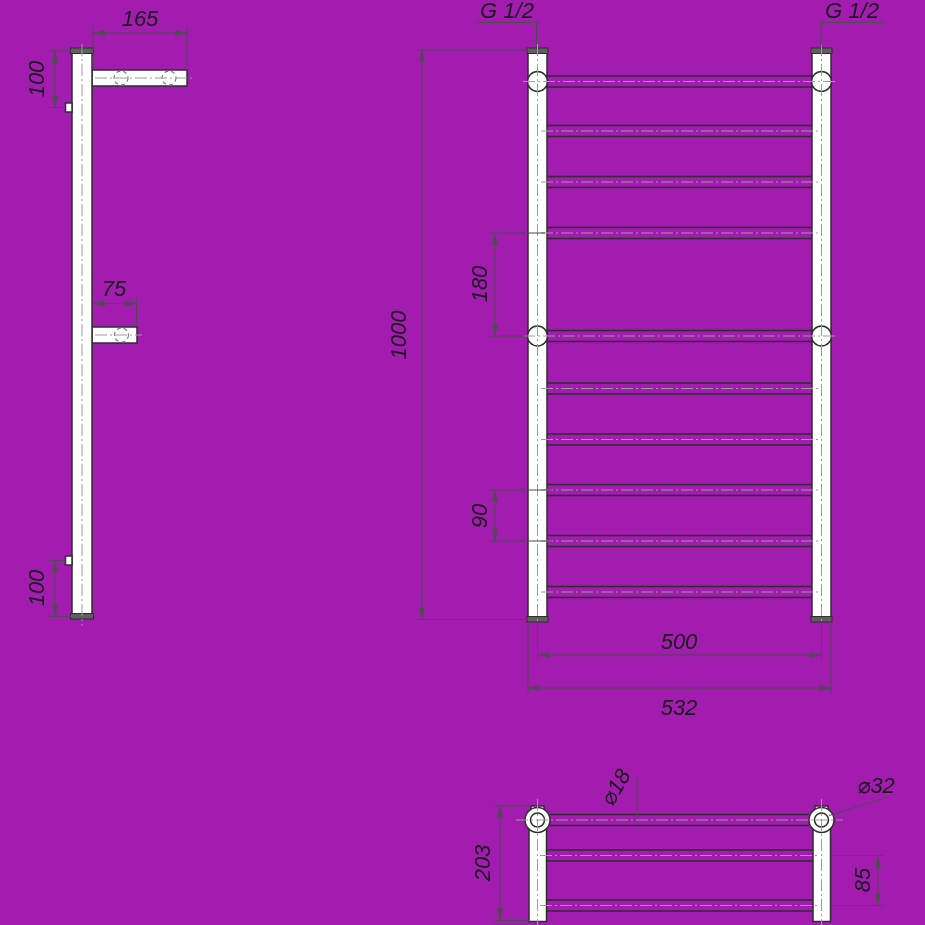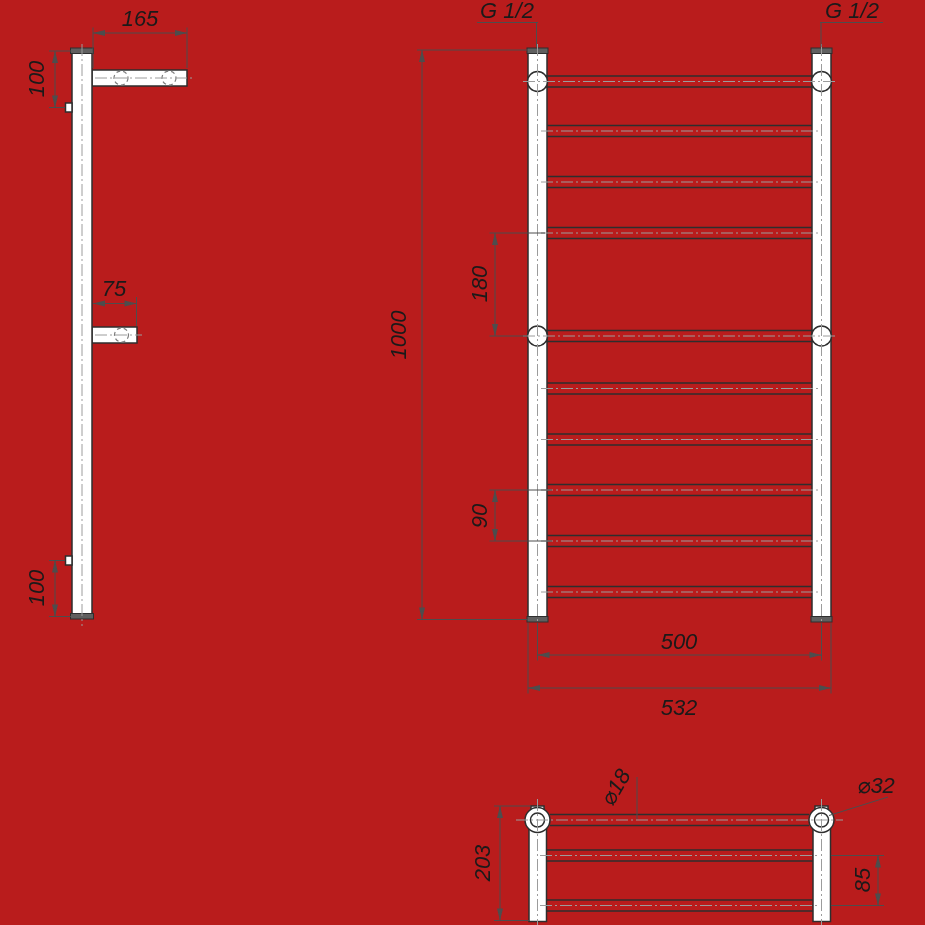--- a/index.html
+++ b/index.html
@@ -1,16 +1,16 @@
 <!DOCTYPE html>
 <html style="--outline: #2e2e2e; --dimension: #4d4d4d; --centerline: #9c9c9c; --cap-fill: #5f5f5f; --text: #1a1a1a;"><head>
 <meta charset="utf-8">
 <style>
   html,body{margin:0;padding:0;background:#fff;width:925px;height:925px;overflow:hidden;}
-  .stage{width:925px;height:925px;background:#b91c1c;}
+  .stage{width:925px;height:925px;background:#a21caf;}
   svg text{font:italic 22px "Liberation Sans","DejaVu Sans",sans-serif;fill:var(--text,#1a1a1a);}
   .ln  {stroke:var(--outline,#2e2e2e);stroke-width:1.5;fill:none;}
   .part{stroke:var(--outline,#2e2e2e);stroke-width:1.5;fill:#ffffff;}
   .cap {stroke:var(--outline,#2e2e2e);stroke-width:1;fill:var(--cap-fill,#5f5f5f);}
   .cl  {stroke:var(--centerline,#9c9c9c);stroke-width:1;stroke-dasharray:12 3 2 3;fill:none;}
   .dash{stroke:#7d7d7d;stroke-width:1.2;stroke-dasharray:4 3;fill:none;}
   .dim {stroke:var(--dimension,#4d4d4d);stroke-width:1;fill:none;}
 </style>
 </head>
 <body>

